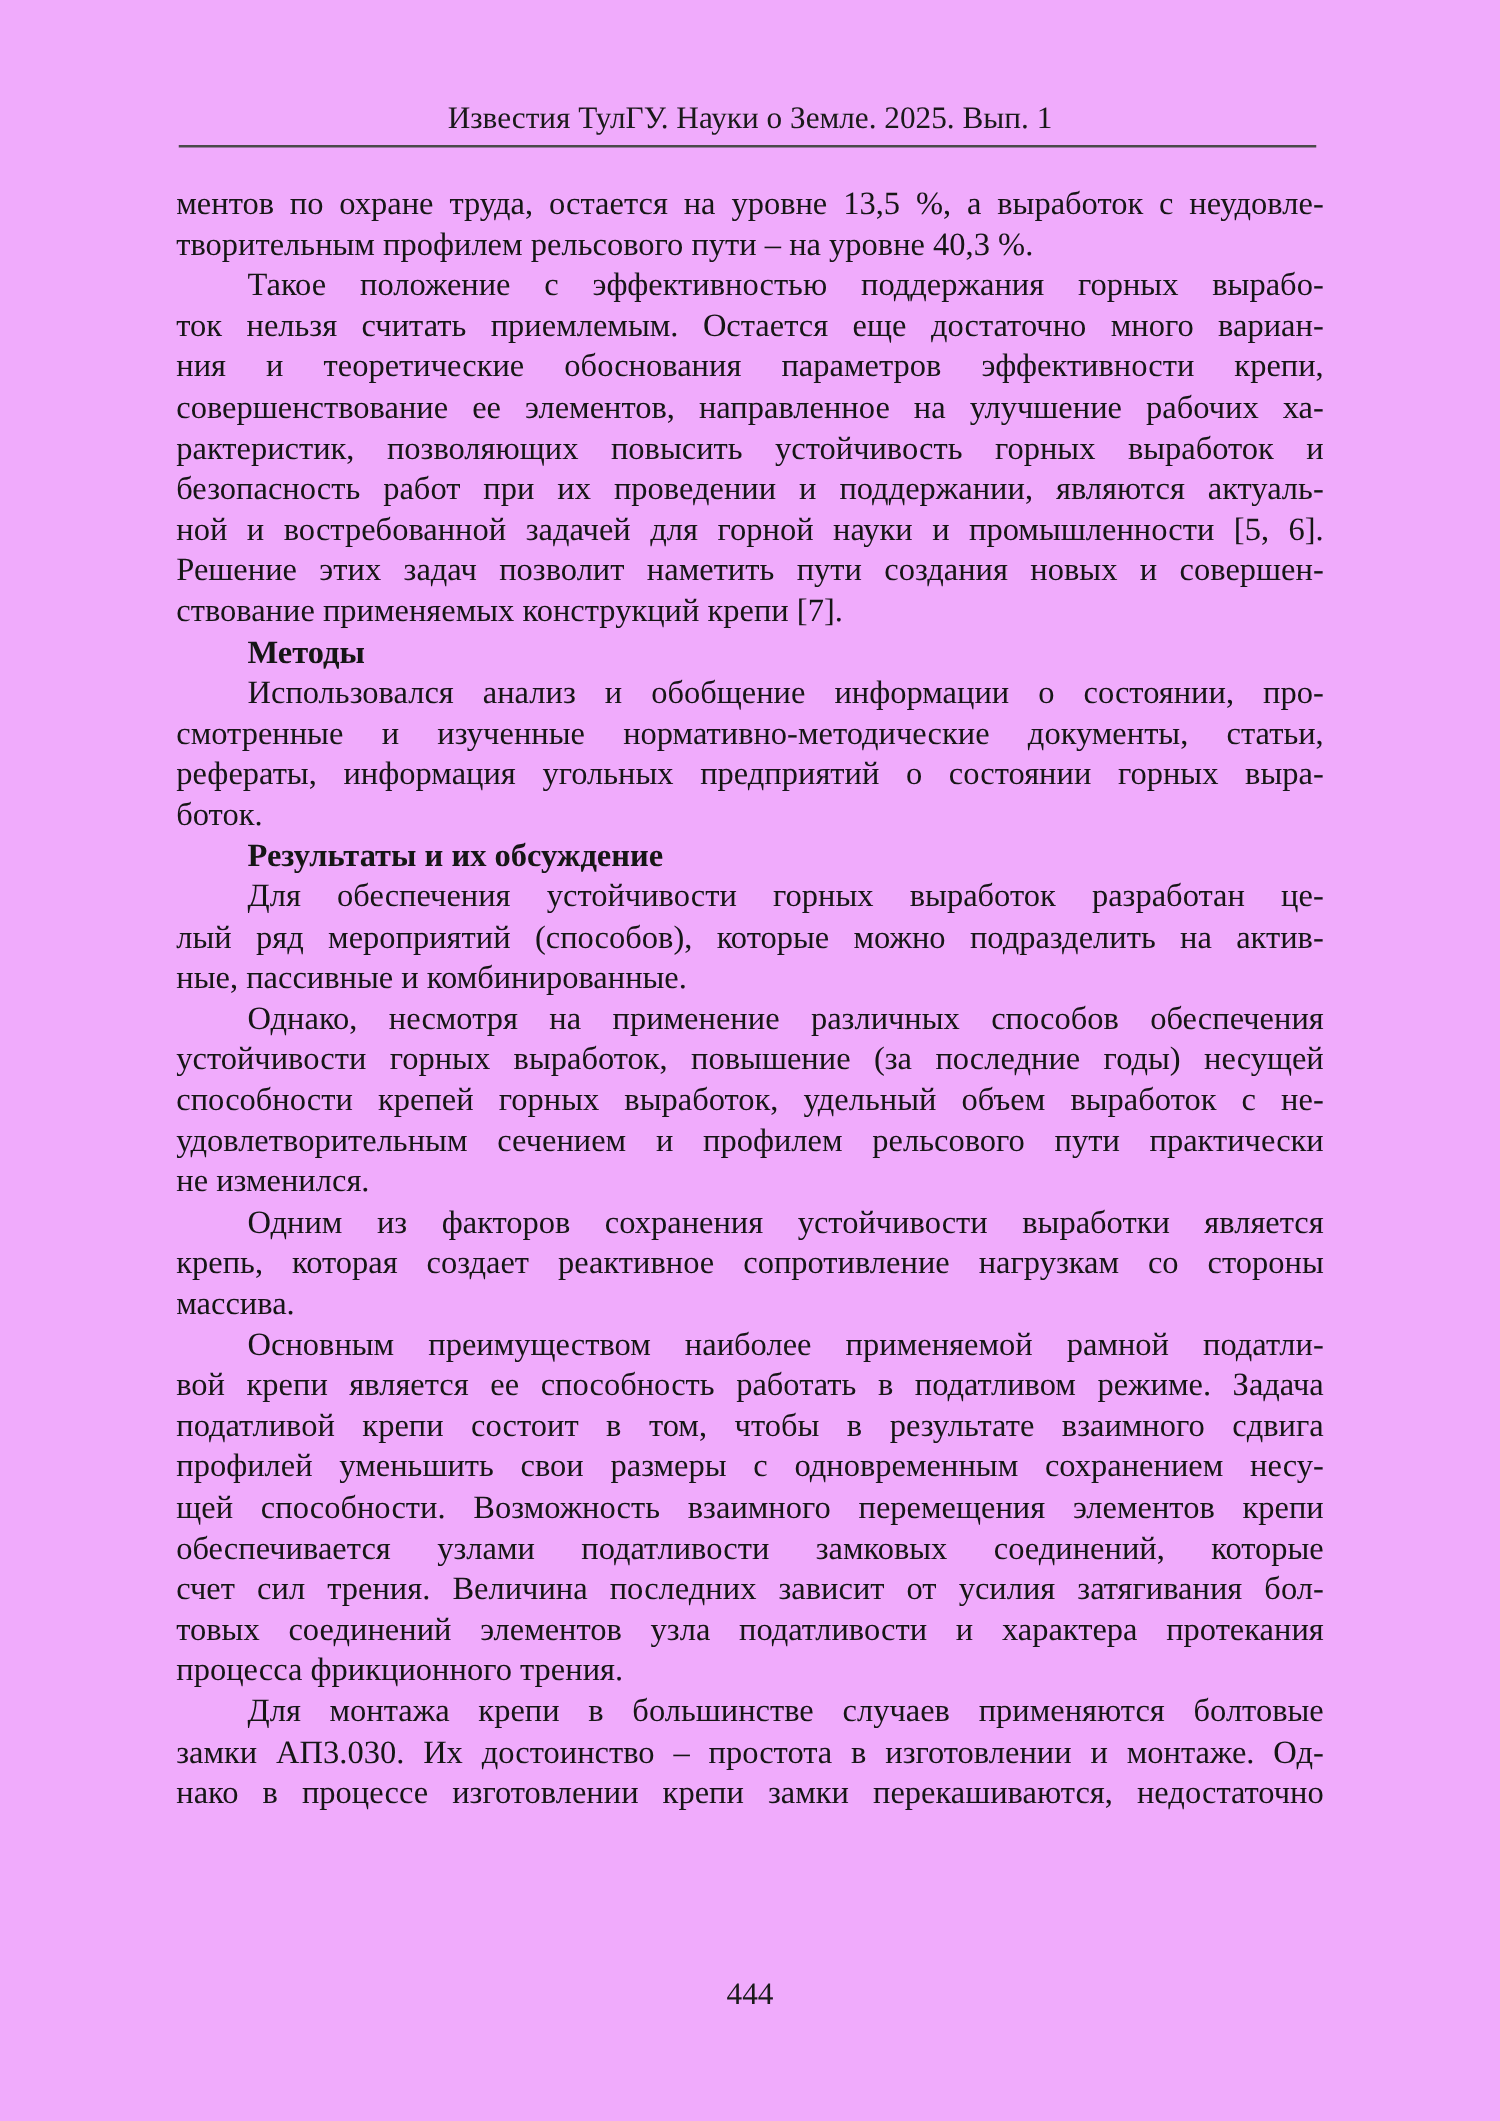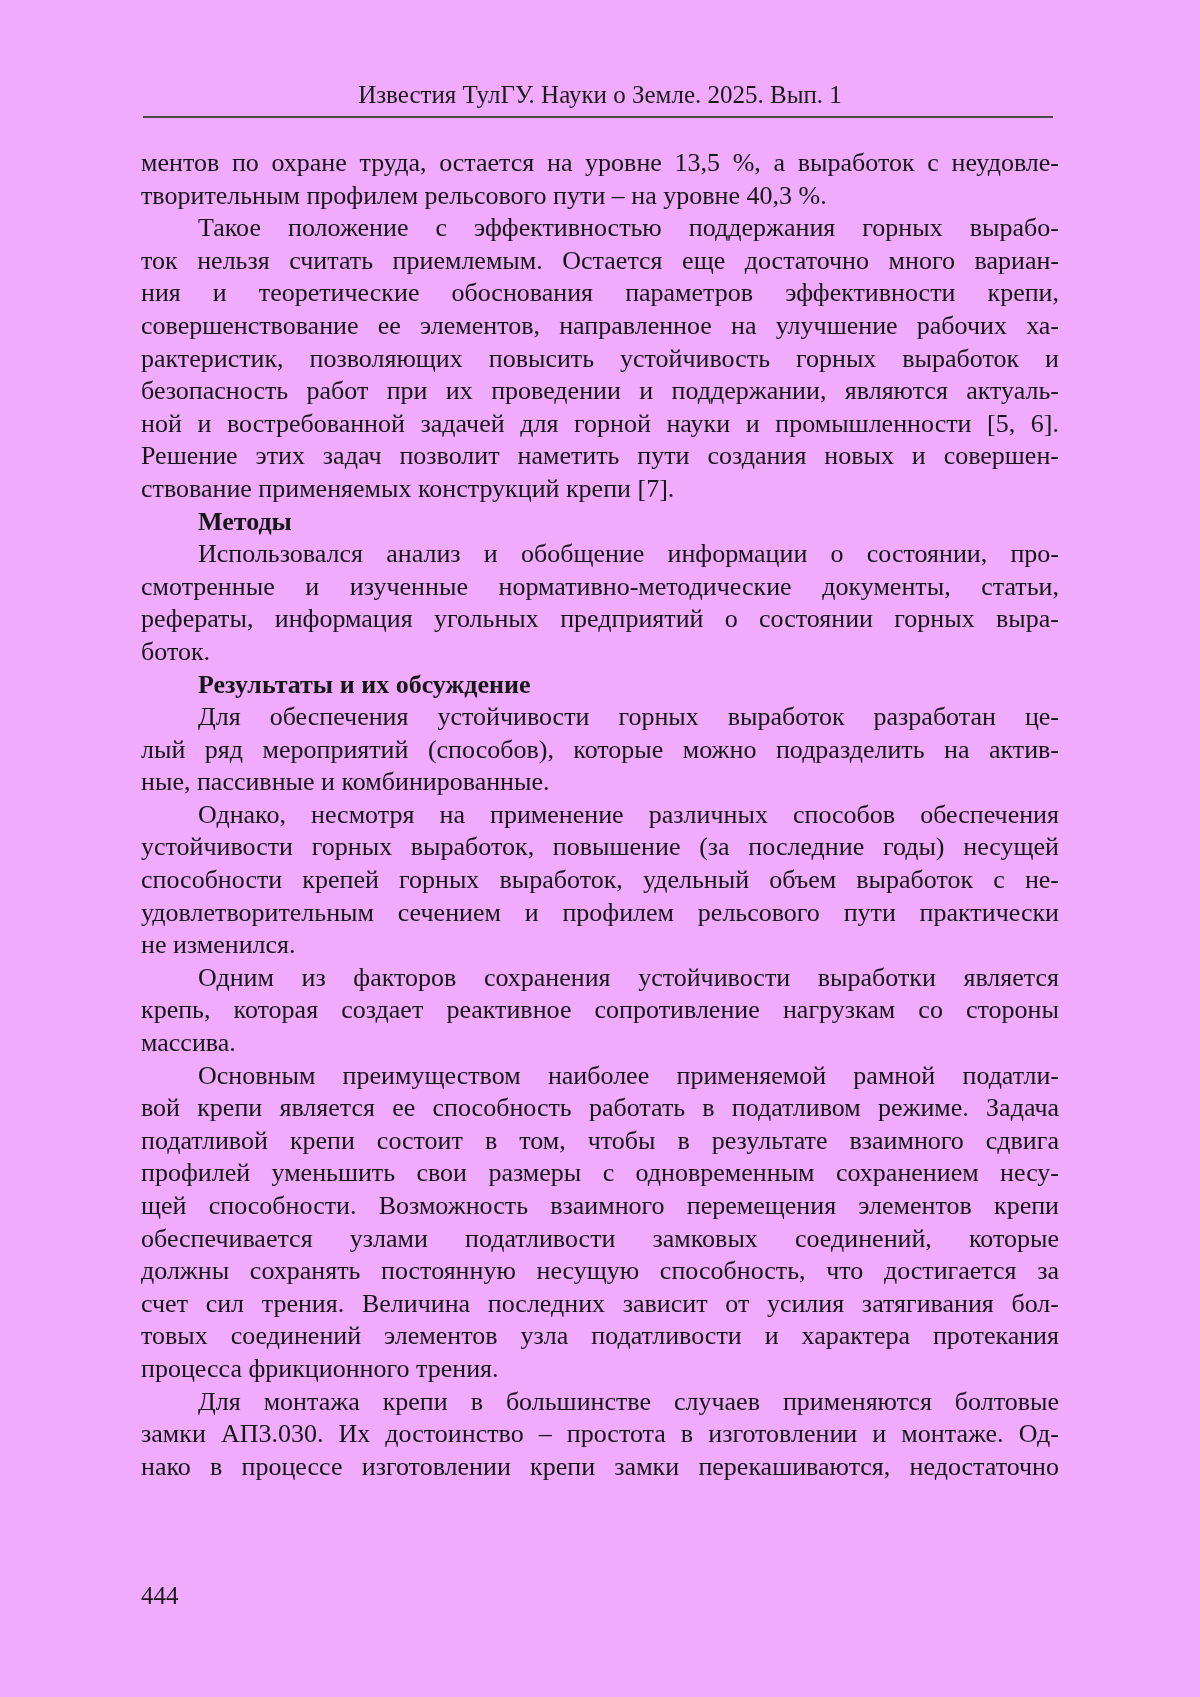--- a/index.html
+++ b/index.html
@@ -29,21 +29,21 @@
     line-height: 32.6px;
     text-align: justify;
     text-align-last: justify;
   }
   .ln.end { text-align-last: left; }
   .ind { text-indent: 57px; }
   .heading { font-weight: bold; }
 
   .footer {
     position: absolute; top: 1582px; left: 141px; width: 918px;
-    text-align: left; font-size: 25px; color: #1a1a1a;
+    text-align: center; font-size: 25px; color: #1a1a1a;
   }
 </style>
 </head>
 <body>
 
 <div class="page">
 
   <div class="header-title">Известия ТулГУ. Науки о Земле. 2025. Вып. 1</div>
   <div class="header-rule"></div>
 
@@ -97,21 +97,20 @@
       <div class="ln end">массива.</div>
     </div>
 
     <div class="para">
       <div class="ln ind">Основным преимуществом наиболее применяемой рамной податли-</div>
       <div class="ln">вой крепи является ее способность работать в податливом режиме. Задача</div>
       <div class="ln">податливой крепи состоит в том, чтобы в результате взаимного сдвига</div>
       <div class="ln">профилей уменьшить свои размеры с одновременным сохранением несу-</div>
       <div class="ln">щей способности. Возможность взаимного перемещения элементов крепи</div>
       <div class="ln">обеспечивается узлами податливости замковых соединений, которые</div>
-      <div class="ln">должны сохранять постоянную несущую способность, что достигается за</div>
       <div class="ln">счет сил трения. Величина последних зависит от усилия затягивания бол-</div>
       <div class="ln">товых соединений элементов узла податливости и характера протекания</div>
       <div class="ln end">процесса фрикционного трения.</div>
     </div>
 
     <div class="para">
       <div class="ln ind">Для монтажа крепи в большинстве случаев применяются болтовые</div>
       <div class="ln">замки АП3.030. Их достоинство – простота в изготовлении и монтаже. Од-</div>
       <div class="ln">нако в процессе изготовлении крепи замки перекашиваются, недостаточно</div>
     </div>

